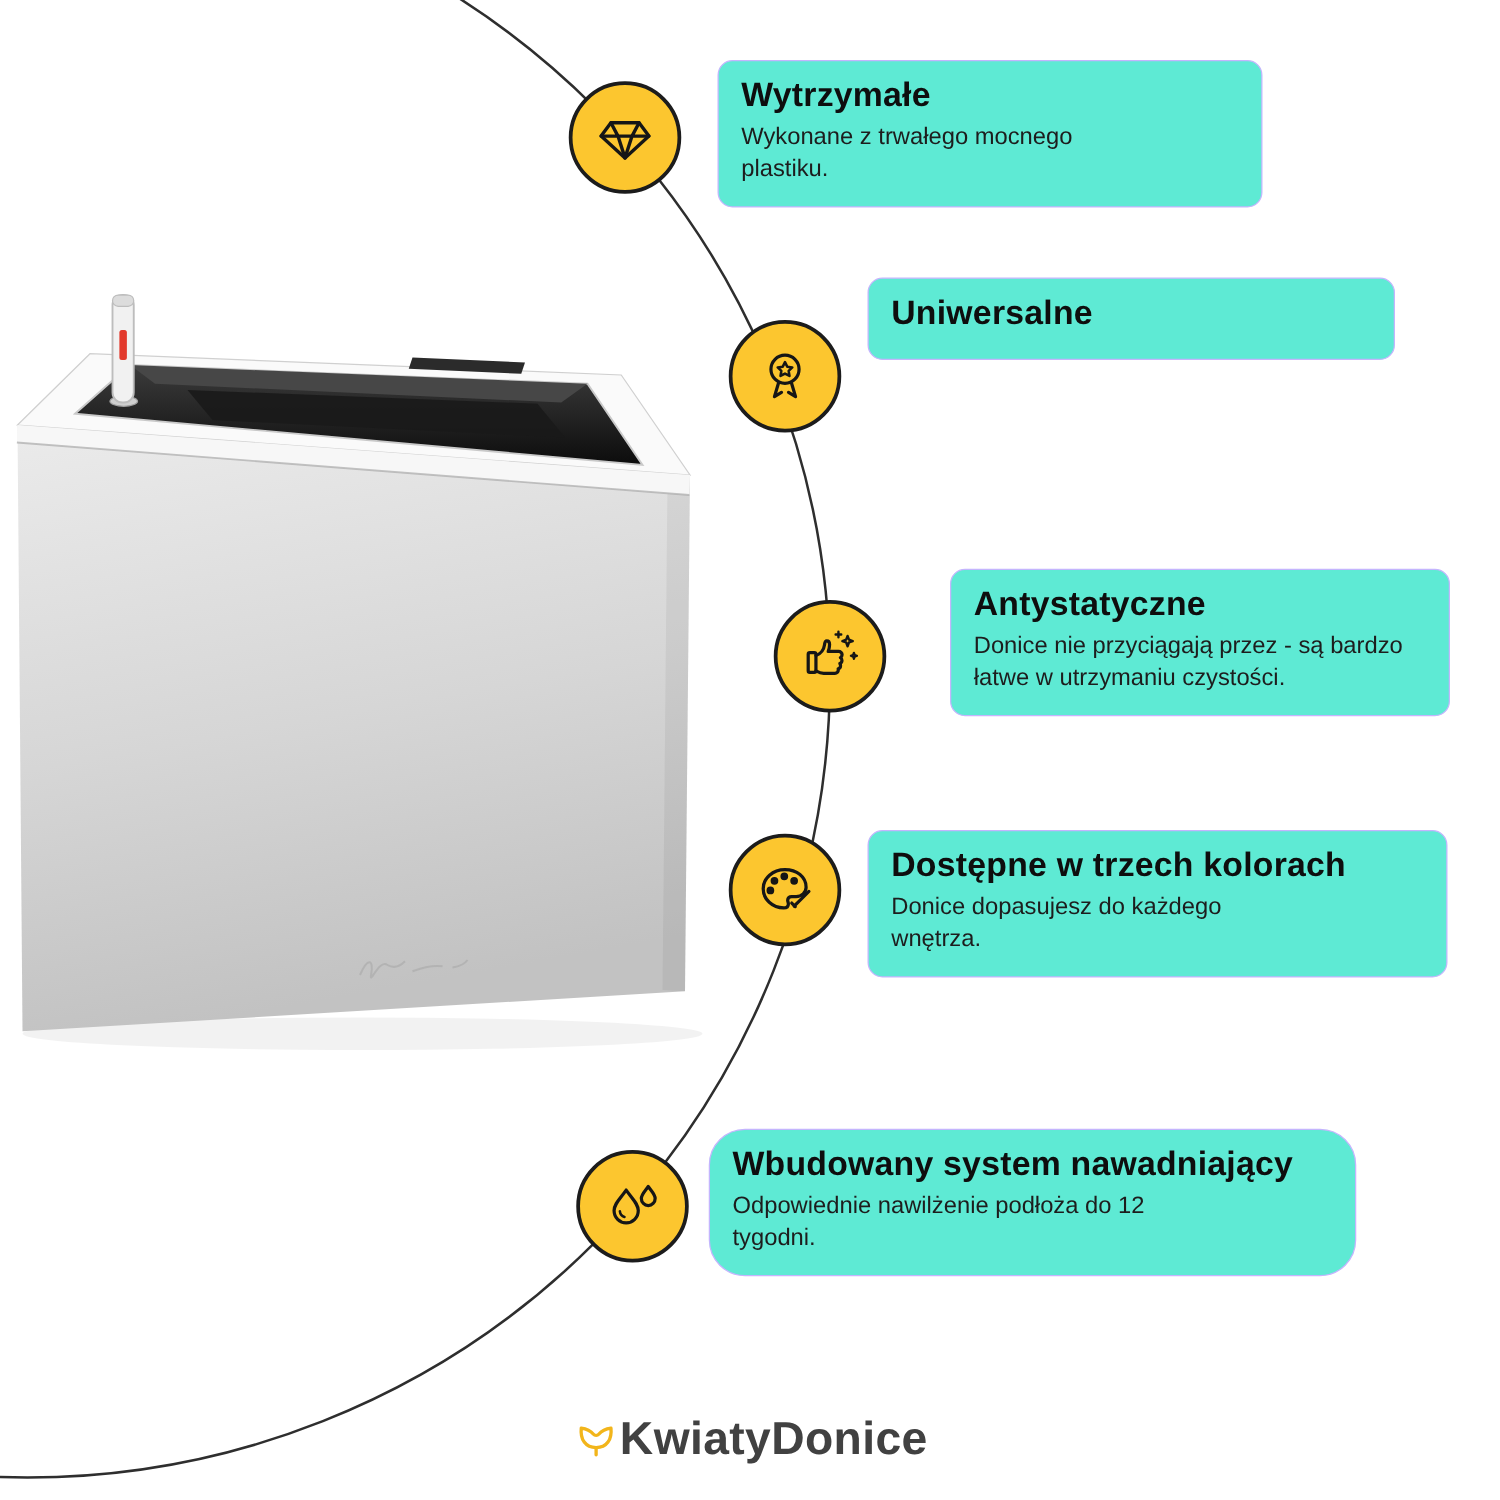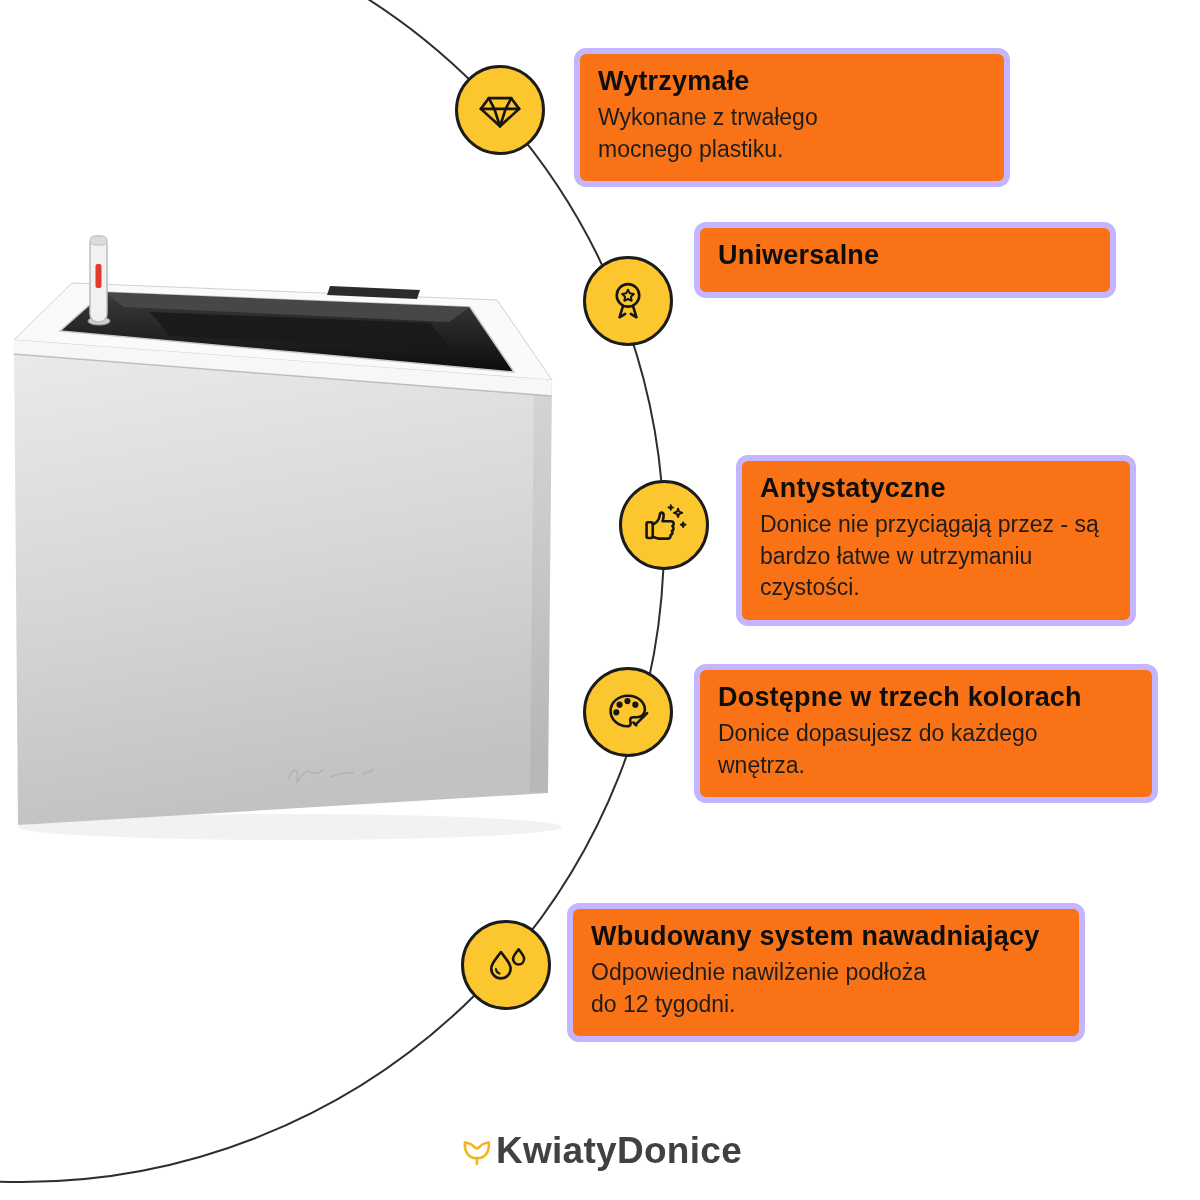--- a/index.html
+++ b/index.html
@@ -13,28 +13,28 @@
     border:2px solid #2e2e2e; border-radius:50%; z-index:0; pointer-events:none;
   }
   .product { position:absolute; left:0; top:228px; width:570px; height:620px; z-index:1; }
   .badge {
     position:absolute; width:90px; height:90px; border-radius:50%;
     background:#FCC62F; border:3px solid #1c1c1c;
     display:flex; align-items:center; justify-content:center; z-index:2;
   }
   .badge svg { width:54px; height:54px; }
   .feature {
-    position:absolute; background:#f97316; border:6px solid #c4b5fd;
+    position:absolute; background:#5eead4; border:1px solid #c4b5fd;
     border-radius:12px; padding:12px 18px 16px; z-index:2;
   }
   .feature h2 {
     font-size:27px; font-weight:800; color:#0e0e0e;
     letter-spacing:.2px; margin-bottom:5px; white-space:nowrap;
   }
-  .feature p { font-size:23px; color:#1d1d1d; line-height:1.38; }
+  .feature p { font-size:19px; color:#1d1d1d; line-height:1.38; }
   .logo {
     position:absolute; top:1130px; left:50%; transform:translateX(-50%);
     display:flex; align-items:center; z-index:2;
   }
   .logo span { font-size:37px; font-weight:700; color:#414141; letter-spacing:.3px; }
 </style>
 </head>
 <body>
 
 <div class="canvas">
@@ -130,31 +130,31 @@
 
   <section class="feature" style="left:574px; top:48px; width:436px;">
     <h2>Wytrzymałe</h2>
     <p style="max-width:270px;">Wykonane z trwałego mocnego plastiku.</p>
   </section>
 
   <section class="feature" style="left:694px; top:222px; width:422px;">
     <h2>Uniwersalne</h2>
   </section>
 
-  <section class="feature" style="left:736px; top:455px; width:400px;">
+  <section class="feature" style="left:760px; top:455px; width:400px;">
     <h2>Antystatyczne</h2>
     <p>Donice nie przyciągają przez - są bardzo łatwe w utrzymaniu czystości.</p>
   </section>
 
   <section class="feature" style="left:694px; top:664px; width:464px;">
     <h2>Dostępne w trzech kolorach</h2>
     <p style="max-width:330px;">Donice dopasujesz do każdego wnętrza.</p>
   </section>
 
-  <section class="feature" style="left:567px; top:903px; width:518px;">
+  <section class="feature" style="left:567px; top:903px; width:518px;border-radius:29px;">
     <h2>Wbudowany system nawadniający</h2>
     <p style="max-width:360px;">Odpowiednie nawilżenie podłoża do 12 tygodni.</p>
   </section>
 
   <footer class="logo">
     <svg viewBox="0 0 40 40" width="38" height="38">
       <g fill="none" stroke="#F2B51B" stroke-width="2.8" stroke-linejoin="round" stroke-linecap="round">
         <path d="M7.5,11 c-1,9.5 3.5,16.5 12.5,16.5 c9,0 13.5,-7 12.5,-16.5 c-4.5,0.6 -8,2.4 -10.3,5.2 c-1.1,1.3 -3.3,1.3 -4.4,0 C15.5,13.4 12,11.6 7.5,11 Z"></path>
         <path d="M20,28 v5.5"></path>
       </g>

